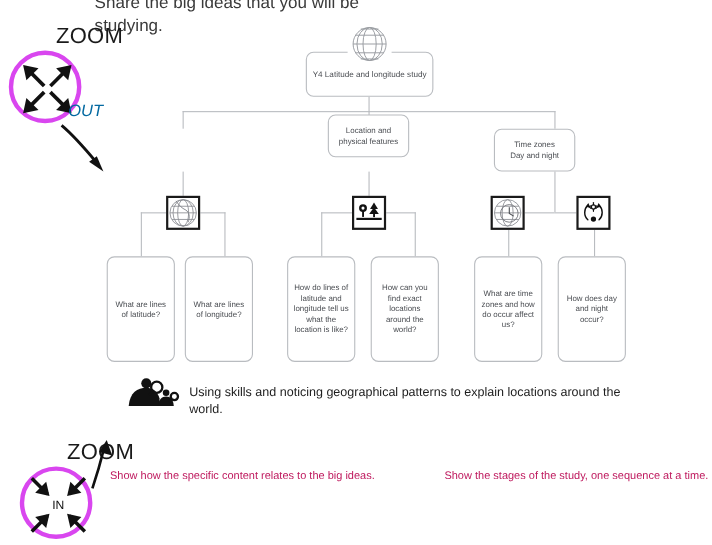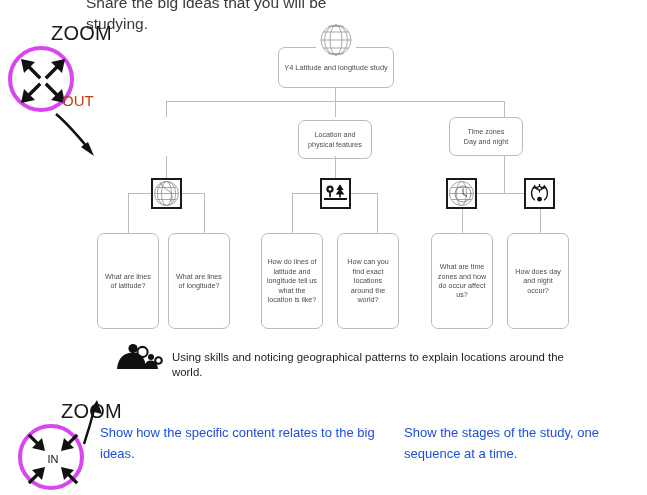--- a/index.html
+++ b/index.html
@@ -20,21 +20,21 @@
   }
 
   
   .zoom-word{
     position:absolute;font-size:20px;color:#1a1a1a;letter-spacing:.2px;margin-left:45px;
   }
   .zoom-circle{
     position:absolute;border:4px solid #d946ef;border-radius:50%;
     box-sizing:border-box;background:#fff;
   }
-  .zoom-sub{position:absolute;font-size:15px;color:#c2410c;}
+  .zoom-sub{position:absolute;font-size:15px;color:#0369a1;font-style:italic;}
 
   
   .diagram{position:absolute;left:0;top:0;width:647px;height:400px;}
   .node{
     position:absolute;box-sizing:border-box;
     border:1px solid #b9bcc0;border-radius:7px;background:#fff;
     display:flex;align-items:center;justify-content:flex-start;
     text-align:center;color:#4a4d52;
     padding:3px 5px;
   }
@@ -55,21 +55,21 @@
   }
   .globe-top{position:absolute;z-index:3;background:#fff;}
 
   
   .footer-cap{
     position:absolute;font-size:11.4px;color:#1d1d1d;line-height:15px;
   }
 
   
   .bot-cap{
-    position:absolute;font-size:13px;line-height:21px;color:#1d4ed8;
+    position:absolute;font-size:10px;line-height:21px;color:#be185d;
   }
   svg{display:block;}
 </style>
 </head>
 <body>
 
 <div class="stage">
 
   <div class="headline">Share the big ideas that you will be studying.</div>
 
@@ -115,21 +115,21 @@
       <span>Y4 Latitude and longitude study</span>
     </div>
 
     <div class="line vline" style="left:335px;top:88px;height:14px;"></div>
     <div class="line hline" style="left:166px;top:101px;width:339px;"></div>
     <div class="line vline" style="left:166px;top:101px;height:16px;"></div>
     <div class="line vline" style="left:335px;top:101px;height:16px;"></div>
     <div class="line vline" style="left:504px;top:101px;height:16px;"></div>
 
 
-    <div class="node mid" style="left:298px;top:120px;width:74px;height:39px;">
+    <div class="node mid" style="left:298px;top:104px;width:74px;height:39px;">
       <span>Location and physical features</span>
     </div>
 
     <div class="node mid" style="left:449px;top:117px;width:74px;height:39px;">
       <span>
         <span style="display:block">Time zones</span>
         <span style="display:block">Day and night</span>
       </span>
     </div>
 

